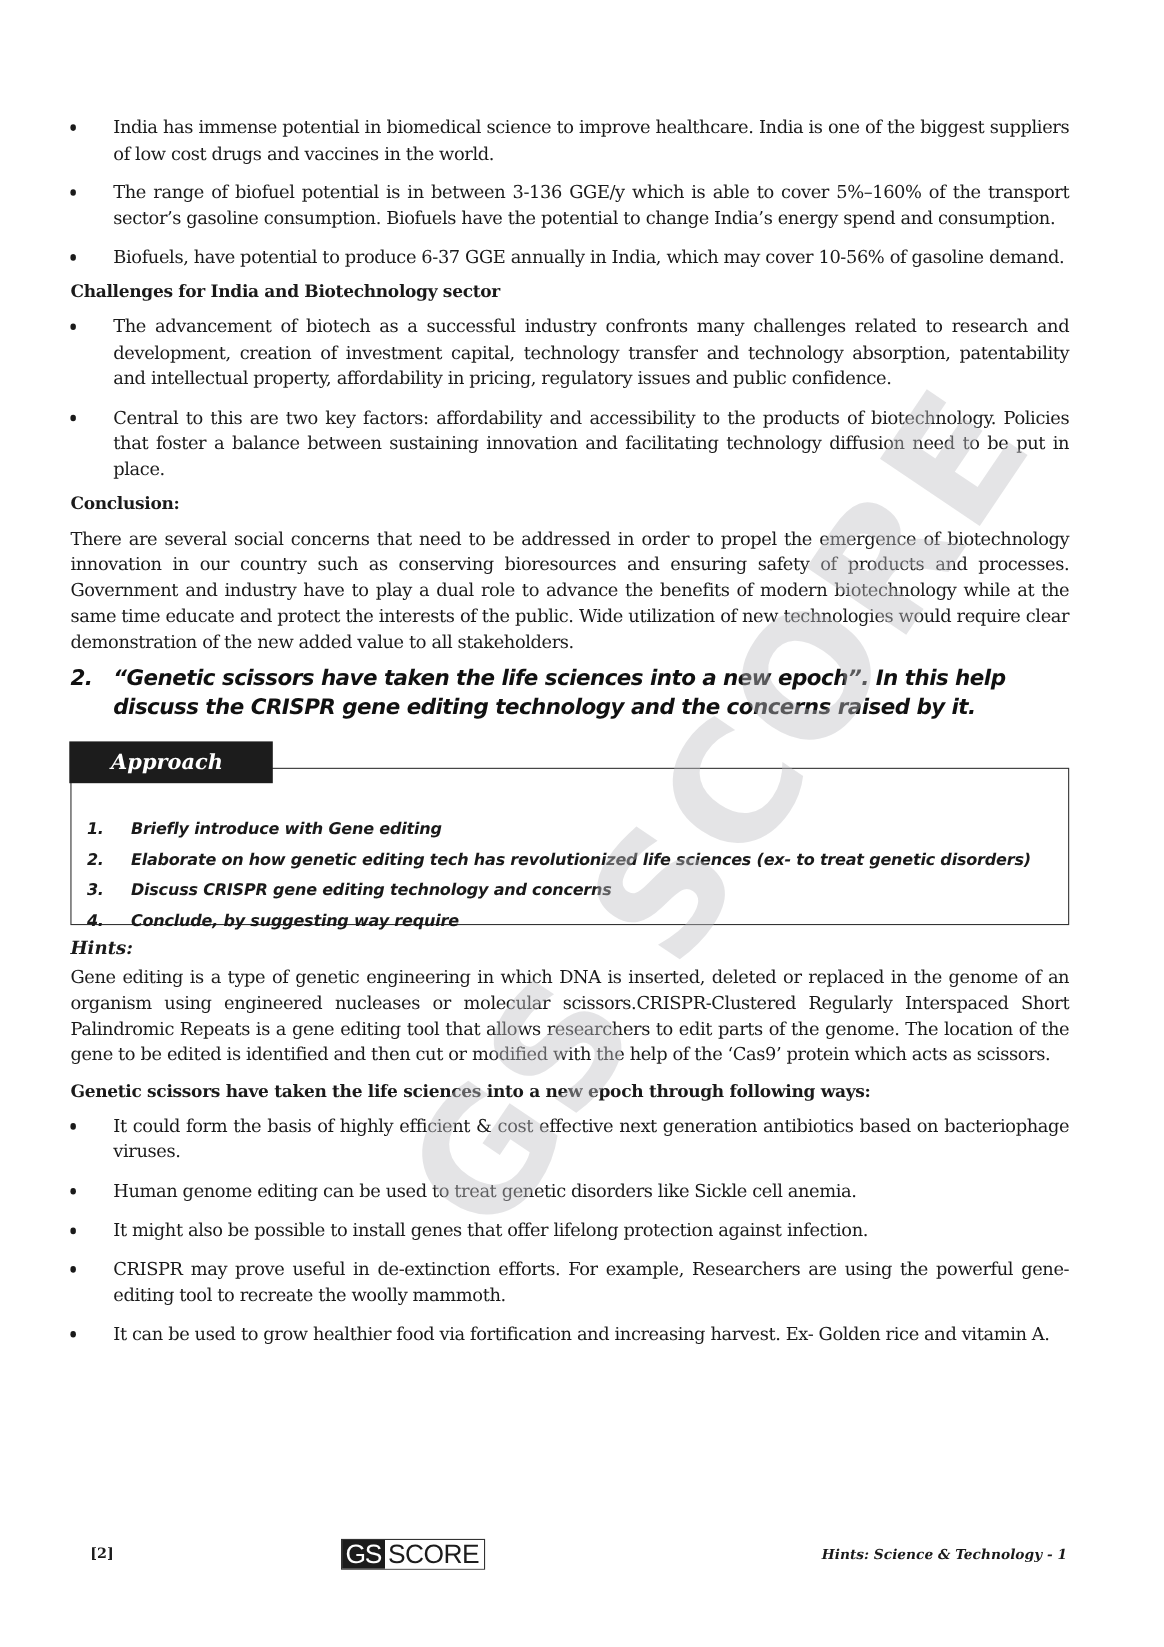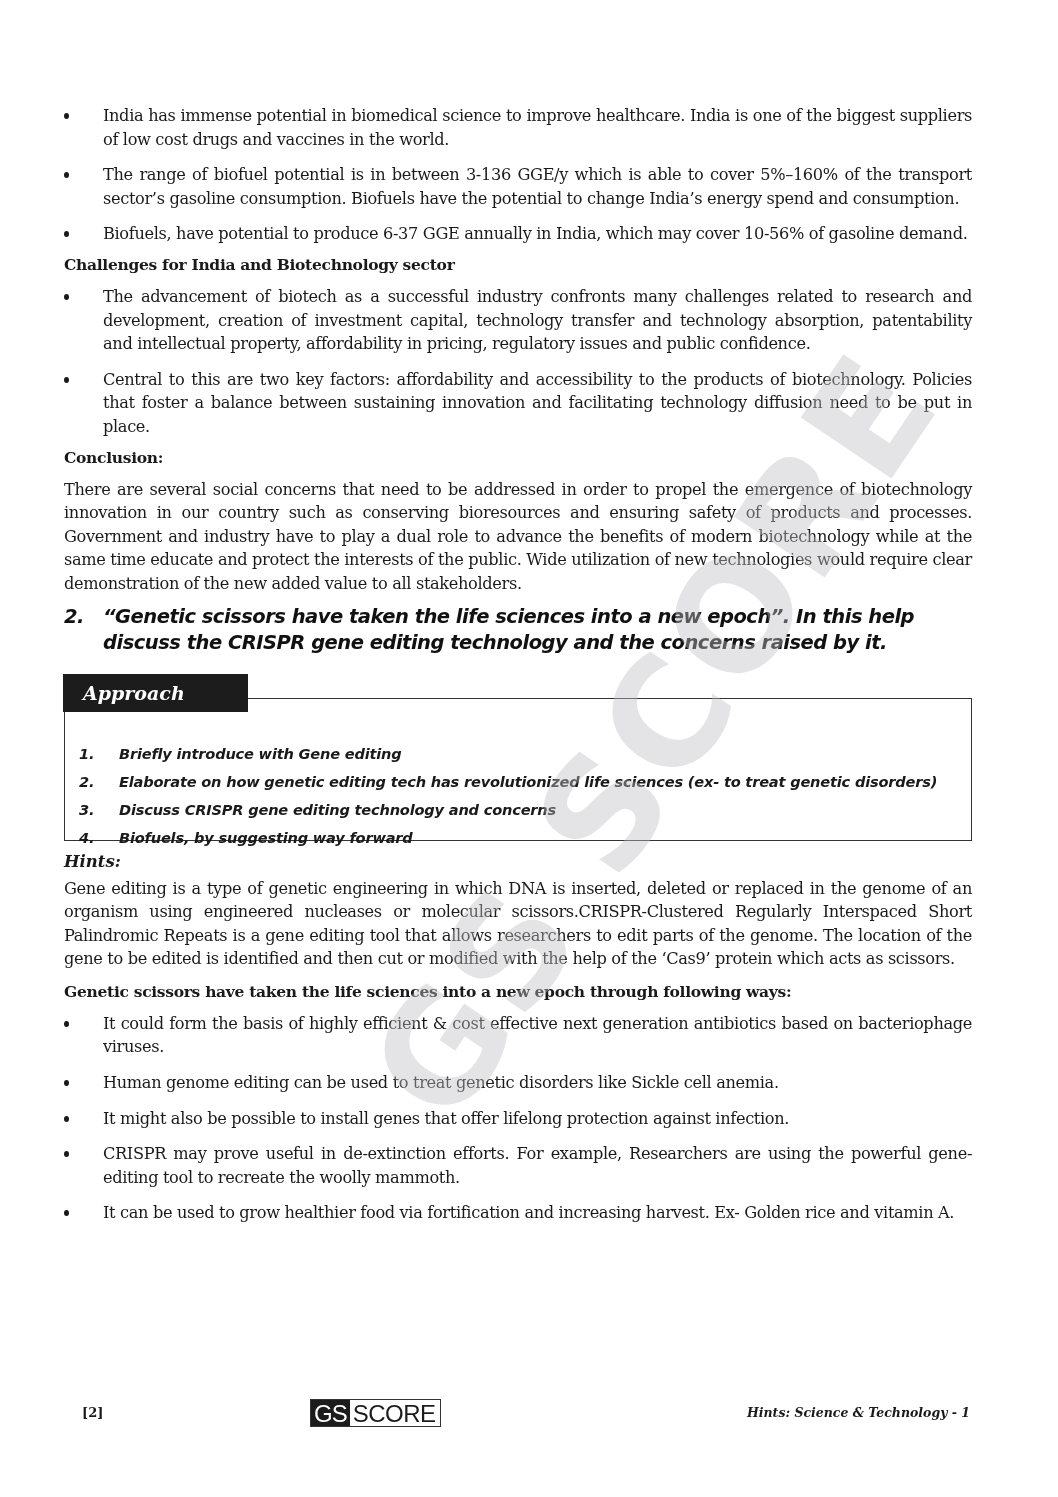--- a/index.html
+++ b/index.html
@@ -91,21 +91,21 @@
       top: -25px;
       width: 185px;
       height: 38px;
       background: #1c1c1c;
       color: #ffffff;
       font-family: "DejaVu Serif", "Liberation Serif", serif;
       font-style: italic;
       font-weight: bold;
       font-size: 19px;
       line-height: 38px;
-      padding-left: 20px;
+      padding-left: 38px;
       box-sizing: border-box;
     }
     .approach-list {
       list-style: none;
       margin: 0;
       padding: 0;
     }
     .approach-item {
       position: relative;
       padding-left: 40px;
@@ -250,21 +250,21 @@
       <li class="approach-item">
         <span class="num">2.</span>
         <span>Elaborate on how genetic editing tech has revolutionized life sciences (ex- to treat genetic disorders)</span>
       </li>
       <li class="approach-item">
         <span class="num">3.</span>
         <span>Discuss CRISPR gene editing technology and concerns</span>
       </li>
       <li class="approach-item">
         <span class="num">4.</span>
-        <span>Biofuels, by suggesting way forward</span>
+        <span>Conclude, by suggesting way require</span>
       </li>
     </ol>
   </div>
 
   <div class="hints-label">Hints:</div>
   <p class="para" style="margin-bottom:10px;">Gene editing is a type of genetic engineering in which DNA is inserted, deleted or replaced in the genome of an organism using engineered nucleases or molecular scissors.CRISPR-Clustered Regularly Interspaced Short Palindromic Repeats is a gene editing tool that allows researchers to edit parts of the genome. The location of the gene to be edited is identified and then cut or modified with the help of the ‘Cas9’ protein which acts as scissors.</p>
 
   <h3 class="subhead">Genetic scissors have taken the life sciences into a new epoch through following ways:</h3>
   <ul class="bullet-list">
     <li class="bullet-item">

